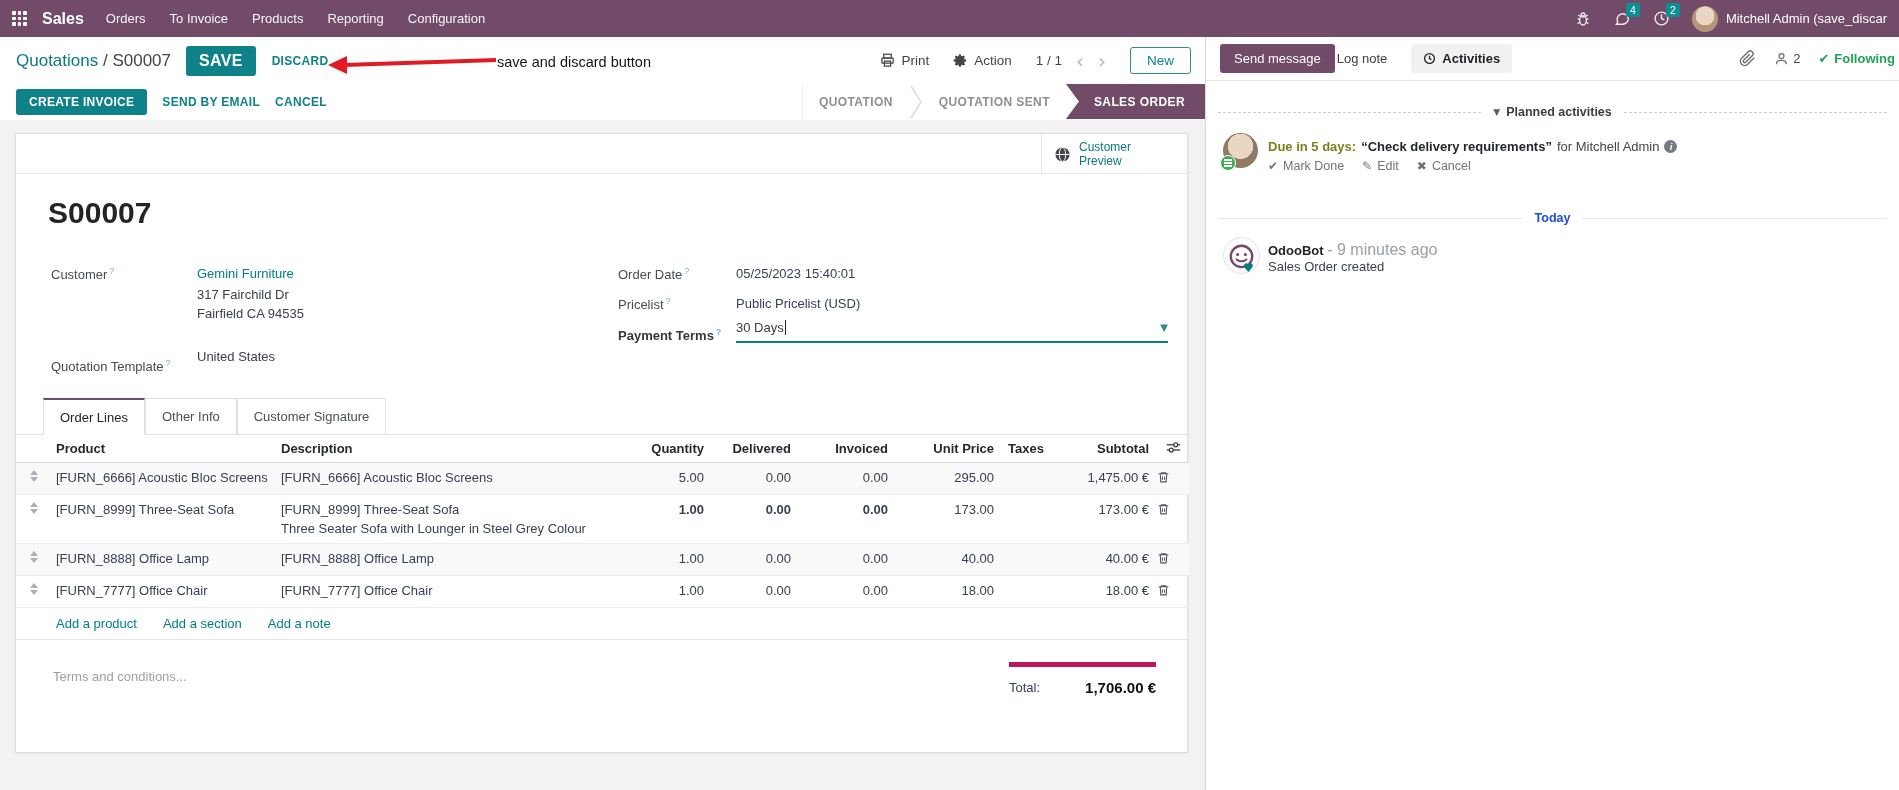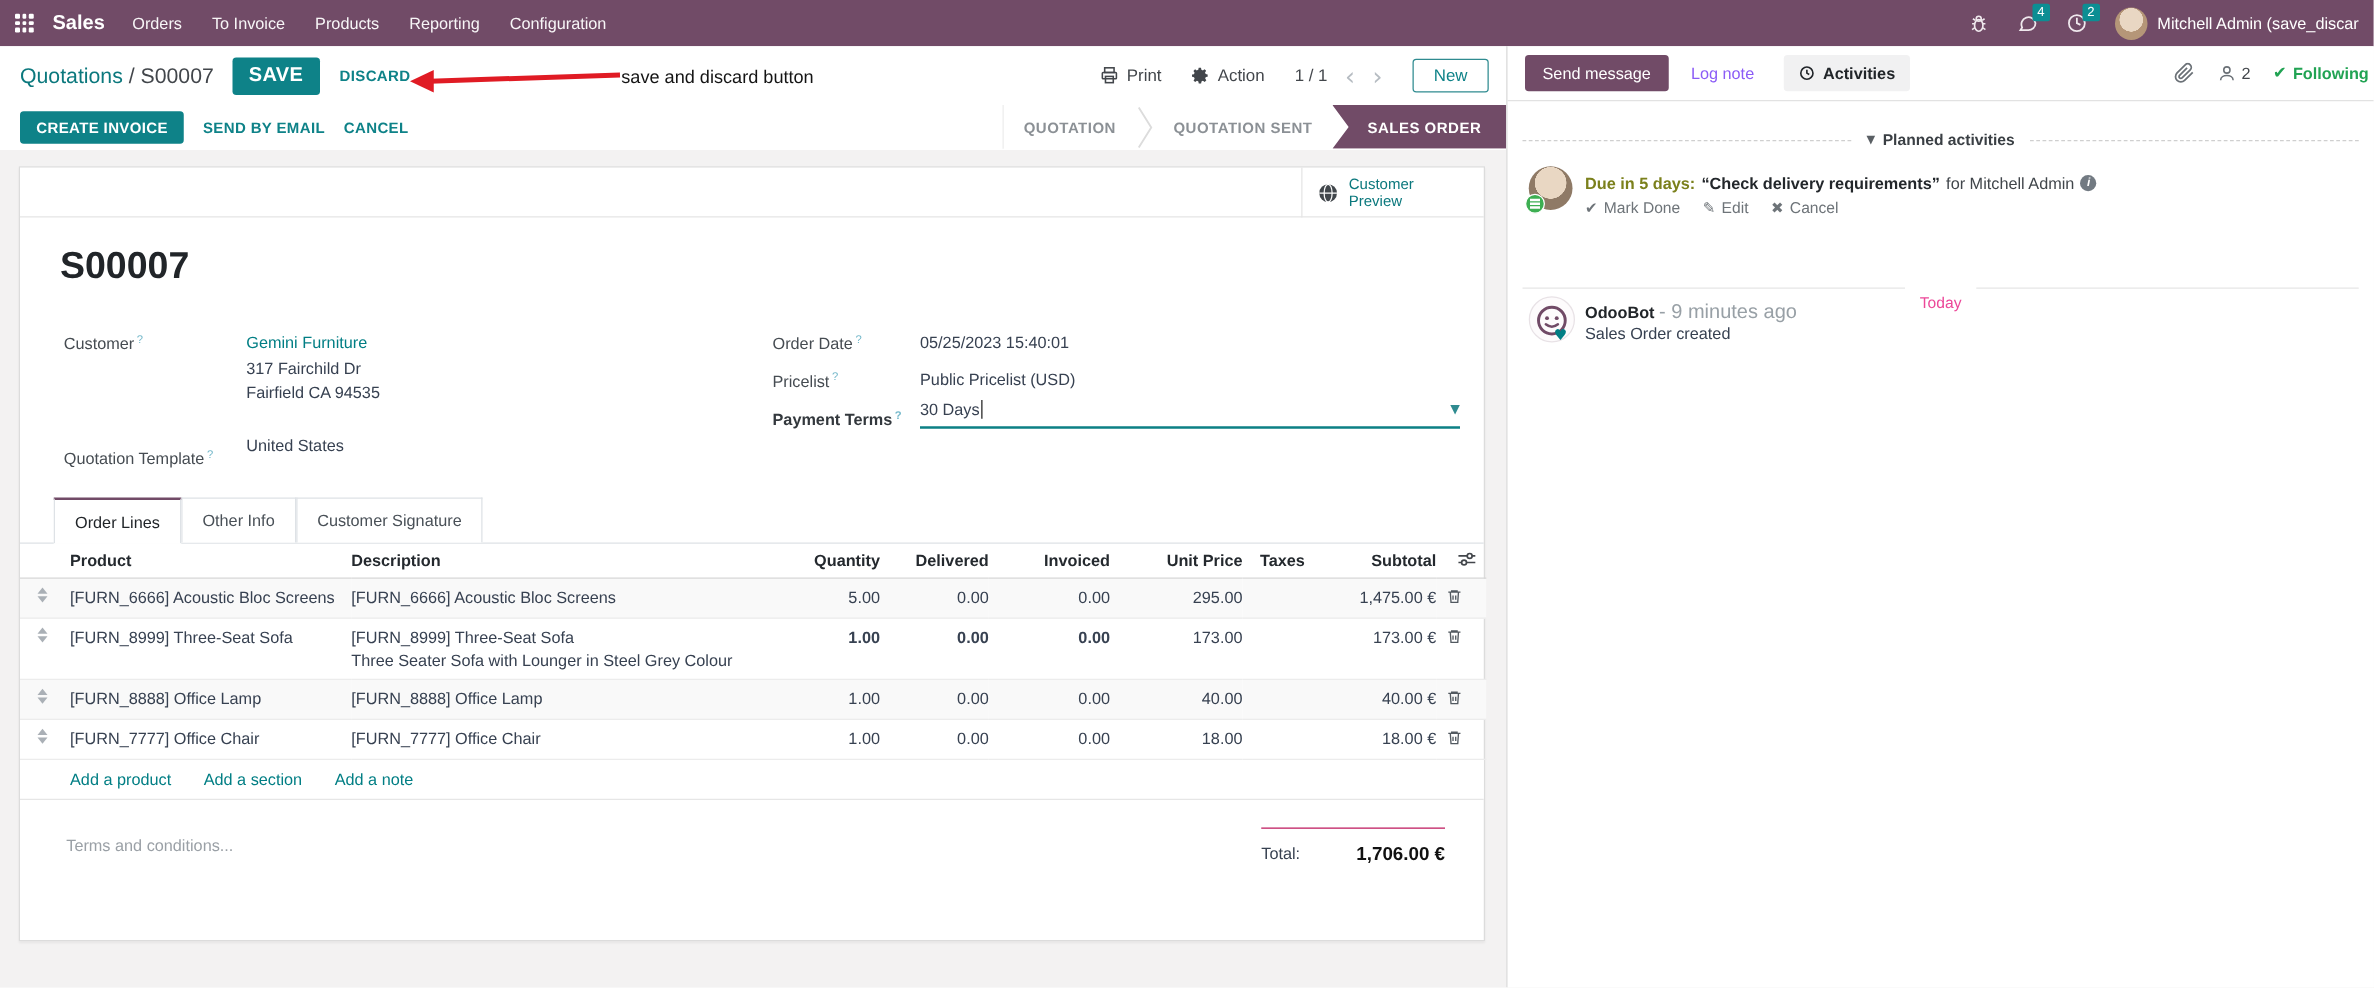--- a/index.html
+++ b/index.html
@@ -102,47 +102,47 @@
   .hl { color:#017e84; font-weight:700; }
   .drag { display:inline-block; margin-left:14px; cursor:grab; }
   .drag i { display:block; width:0; height:0; border-left:4px solid transparent; border-right:4px solid transparent; }
   .drag .up { border-bottom:5px solid #aab0b6; margin-bottom:2px; }
   .drag .dn { border-top:5px solid #aab0b6; }
   .trash-btn, .opt-btn { cursor:pointer; display:inline-block; margin-left:8px; }
   .links-row { height:32px; display:flex; align-items:center; gap:26px; padding-left:40px;
     border-bottom:1px solid #e6e6e6; background:#fff; }
   .links-row span { color:#017e84; font-size:13px; cursor:pointer; }
   .terms-ph { position:absolute; left:37px; top:535px; color:#9aa0a6; font-size:13px; cursor:text; }
-  .total-box { position:absolute; left:993px; top:528px; width:147px; border-top:1px solid #be185d;
-    padding-top:12px; display:flex; justify-content:space-between; align-items:flex-start; }
+  .total-box { position:absolute; left:993px; top:528px; width:147px; border-top:5px solid #be185d;
+    padding-top:12px; display:flex; justify-content:space-between; align-items:center; }
   .total-label { font-size:13px; color:#374151; }
   .total-value { font-size:15px; font-weight:700; color:#111; }
 
   
   .chatter { position:absolute; left:1205px; top:37px; width:694px; height:753px; background:#fff;
     border-left:1px solid #d9d9d9; }
   .chat-header { position:absolute; top:0; left:0; right:0; height:44px; display:flex; align-items:center;
     padding-left:14px; border-bottom:1px solid #e2e2e2; }
   .btn-send { background:#714B67; color:#fff; border:none; font-size:13px; padding:7px 14px;
     border-radius:3px; cursor:pointer; }
-  .btn-lognote { background:none; border:none; color:#8b5cf6; font-size:13px; margin-left:18px; cursor:pointer; }
+  .btn-lognote { background:none; border:none; color:#404040; font-size:13px; margin-left:2px; cursor:pointer; }
   .btn-activities { background:#f1f1f2; border:none; color:#212529; font-size:13px; font-weight:600;
     margin-left:24px; padding:7px 12px; border-radius:3px; display:flex; align-items:center; gap:6px; cursor:pointer; }
   .chat-tools { margin-left:auto; display:flex; align-items:center; gap:18px; padding-right:4px; }
   .follower { display:flex; align-items:center; gap:4px; color:#42464b; font-size:13px; cursor:pointer; }
   .following { display:flex; align-items:center; gap:5px; color:#21a353; font-size:13px; font-weight:600;
     cursor:pointer; white-space:nowrap; }
   .check-glyph { font-family:"DejaVu Sans",sans-serif; }
 
   .sep { position:absolute; left:12px; right:12px; display:flex; align-items:center; gap:12px; }
   .sep .line { flex:1; border-top:1px dashed #cfcfcf; }
   .sep .line.solid { border-top:1px solid #e6e6e6; }
   .sep .sep-label { font-size:12.5px; color:#3a3f44; font-weight:600; display:flex; align-items:center; gap:6px; cursor:pointer; }
   .sep .caret { font-size:9px; color:#5a5f64; font-family:"DejaVu Sans",sans-serif; }
-  .sep.today-sep .sep-label { color:#ec4899; font-weight:400;margin-top:24px; }
+  .sep.today-sep .sep-label { color:#1d4ed8; font-weight:700; }
 
   .activity-avatar { position:absolute; left:17px; top:96px; width:35px; height:35px; border-radius:50%;
     background: radial-gradient(circle at 50% 38%, #e9d7c3 0 45%, #8f7a66 46% 100%); }
   .activity-badge { position:absolute; left:-3px; bottom:-3px; width:16px; height:16px; border-radius:50%;
     background:#3daf52; border:1.5px solid #fff; display:flex; flex-direction:column; justify-content:center;
     align-items:center; gap:1.5px; }
   .activity-badge i { display:block; width:8px; height:1.5px; background:#fff; }
   .act-line1 { position:absolute; left:62px; top:102px; font-size:13px; display:flex; align-items:center;
     gap:5px; white-space:nowrap; }
   .act-due { color:#7b801c; font-weight:700; }

